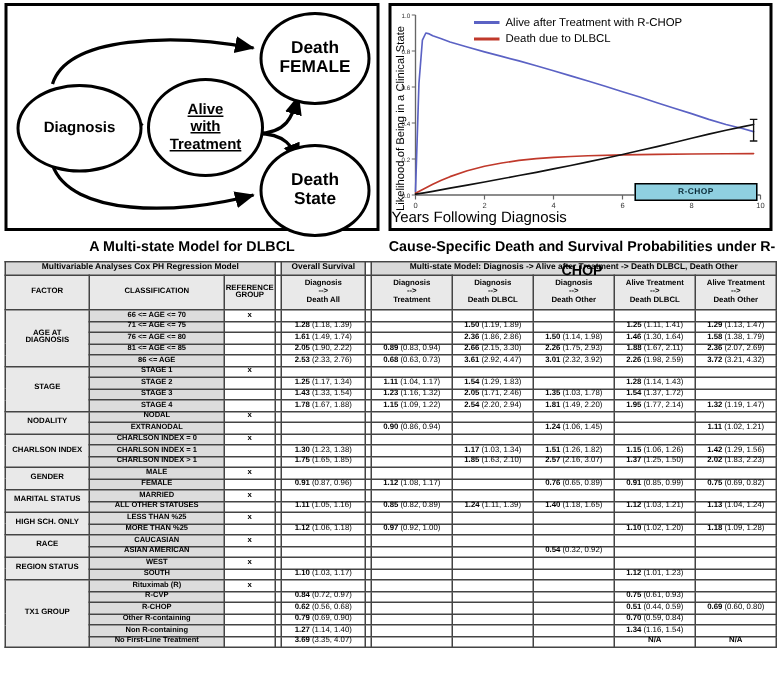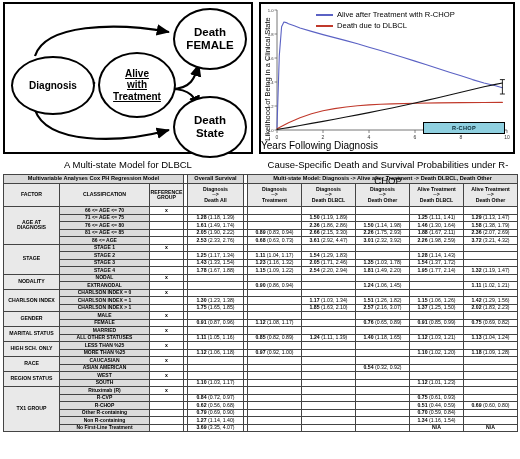--- a/index.html
+++ b/index.html
@@ -7,21 +7,21 @@
        font-family:"Liberation Sans",sans-serif;color:#000;}
   .page{width:520px;height:459px;position:relative;background:#fff;}
 
   
   .top{display:flex;width:520px;height:157px;box-sizing:border-box;padding:2px 3px 0 3px;gap:6px;}
   .panel{border:2px solid #000;box-sizing:border-box;background:#fff;position:relative;}
   .panel-left{width:250px;height:152px;}
   .panel-right{width:256px;height:152px;}
 
   .captions{display:flex;width:520px;height:17px;}
-  .cap{font-size:9.5px;font-weight:normal;text-align:center;line-height:16px;}
+  .cap{font-size:9.5px;font-weight:bold;text-align:center;line-height:16px;}
   .cap-l{width:256px;}
   .cap-r{width:264px;}
 
   
   .diag{position:absolute;inset:0;}
   .node{position:absolute;border:2.5px solid #000;border-radius:50%;
         display:flex;flex-direction:column;align-items:center;justify-content:center;
         font-weight:bold;background:#fff;text-align:center;line-height:1.12;}
   .n-diag{left:6px;top:52px;width:80px;height:55px;font-size:10px;}
   .n-alive{left:93px;top:48px;width:74px;height:62px;font-size:10px;text-decoration:underline;}

